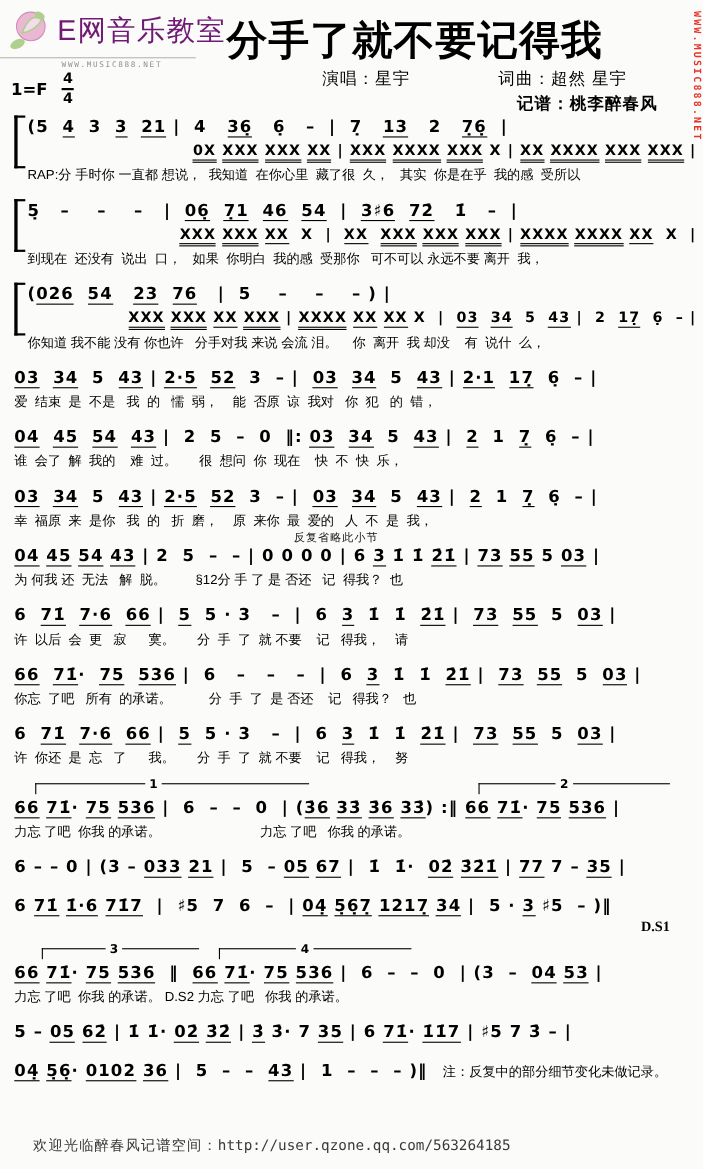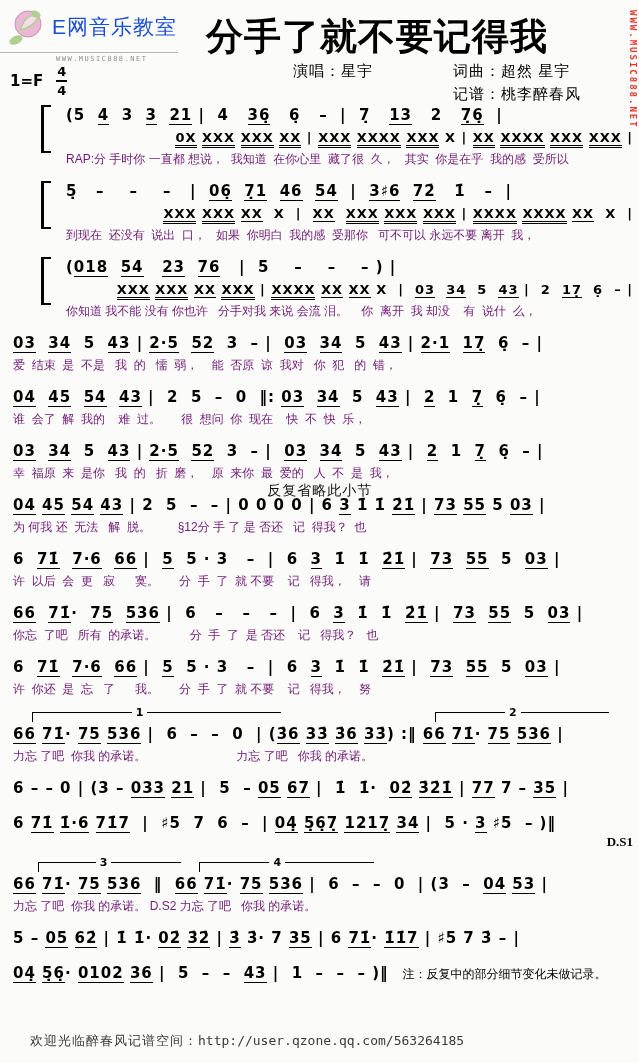--- a/index.html
+++ b/index.html
@@ -4,52 +4,52 @@
 <style>
   html,body{margin:0;padding:0;}
   body{
     width:639px;height:1063px;position:relative;overflow:hidden;
     background:#fbfbf9;color:#000;
     font-family:"Liberation Sans","DejaVu Sans",sans-serif;
   }
   
   .header{position:absolute;top:0;left:0;width:639px;height:104px;}
   .logo{position:absolute;left:6px;top:6px;display:flex;align-items:center;gap:4px;}
-  .logo-text{font-size:21px;color:#1d4ed8;letter-spacing:1px;text-align:right;}
+  .logo-text{font-size:26px;color:#701a75;letter-spacing:1px;text-align:right;}
   .logo-rule{position:absolute;left:0;top:52px;width:178px;height:1px;background:#b5b5b5;}
   .logo-site{position:absolute;left:56px;top:55px;font-size:7px;color:#8f8f8f;letter-spacing:1.5px;font-family:"DejaVu Sans Mono",monospace;}
   .key{position:absolute;left:10px;top:64px;display:flex;align-items:center;gap:13px;
        font:bold 15px "DejaVu Sans",sans-serif;}
   .ts{display:inline-flex;flex-direction:column;align-items:center;line-height:1;font:bold 13px "DejaVu Sans",sans-serif;}
   .ts-line{width:11px;height:1.5px;background:#000;margin:1px 0;}
   .page-title{position:absolute;left:160px;top:0px;width:410px;margin:12px;text-align:center;
       font:bold 37px "Liberation Serif","DejaVu Serif",serif;letter-spacing:1px;}
   .credit{position:absolute;font-size:15px;letter-spacing:1px;}
   .credit.singer{left:293px;top:62px;}
   .credit.composer{left:453px;top:62px;}
-  .credit.notation{left:453px;top:85px;}
+  .credit.notation{left:470px;top:85px;font-weight:bold;}
   .vwm{position:absolute;top:10px;right:1px;writing-mode:vertical-rl;
       font:bold 9px "DejaVu Sans Mono",monospace;color:#e6332a;letter-spacing:2px;}
   
   .score{position:absolute;top:104px;left:0;right:0;padding:0 6px 0 13px;}
   .score-line{position:relative;margin-bottom:13px;}
-  .score-line.has-brace{padding-left:25px;margin-left:28px;}
+  .score-line.has-brace{padding-left:12px;}
   .brace{position:absolute;left:0;top:1px;bottom:14px;width:7px;
       border-left:3px solid #000;border-top:2px solid #000;border-bottom:2px solid #000;}
   .notes{font:bold 15px "DejaVu Sans",sans-serif;white-space:pre;letter-spacing:1px;line-height:22px;}
   .rhythm{font:bold 13px "DejaVu Sans",sans-serif;white-space:pre;letter-spacing:1px;line-height:20px;margin-top:2px;text-align:right;}
-  .lyrics{font:12px "Liberation Sans",sans-serif;white-space:pre;line-height:16px;margin-top:3px;color:#701a75;}
+  .lyrics{font:12px "Liberation Sans",sans-serif;white-space:pre;line-height:16px;margin-top:3px;color:#000000;}
   .u1{border-bottom:1.5px solid #000;}
   .u2{border-bottom:3px double #000;}
   .volta-row{position:relative;height:12px;margin-bottom:1px;}
   .volta{position:absolute;top:2px;height:9px;border-top:1.5px solid #000;border-left:1.5px solid #000;}
   .volta-label{position:absolute;top:-7px;left:40%;background:#fbfbf9;padding:0 4px;
       font:bold 11px "DejaVu Sans",sans-serif;}
-  .ann{position:absolute;top:-12px;left:41%;font-size:14px;color:#111;letter-spacing:1px;}
-  .ds-label{position:absolute;right:0;bottom:-16px;font:bold 13px "Liberation Serif",serif;}
+  .ann{position:absolute;top:-12px;left:41%;font-size:10px;color:#111;letter-spacing:1px;}
+  .ds-label{position:absolute;right:24px;bottom:-16px;font:bold 13px "Liberation Serif",serif;}
   .end-note{font:12px "Liberation Sans",sans-serif;letter-spacing:0;margin-left:14px;font-weight:normal;}
   .line-ds1{margin-bottom:26px;}
   
   .footer{position:absolute;left:30px;top:1032px;font-size:13px;color:#3a3a3a;letter-spacing:1px;}
   .footer a{color:#3a3a3a;text-decoration:none;font-family:"DejaVu Sans Mono",monospace;letter-spacing:0;}
 </style>
 </head>
 <body>
 
 <div class="header">
@@ -89,21 +89,21 @@
       <div class="lyrics">RAP:分 手时你 一直都 想说，  我知道  在你心里  藏了很  久，   其实  你是在乎  我的感  受所以</div>
     </div>
     <div class="score-line has-brace">
       <span class="brace"></span>
       <div class="notes">5̣   –    –    –   |  <span class="u1">06̣</span>  <span class="u1">7̣1</span>  <span class="u1">46</span>  <span class="u1">54</span>  |  <span class="u1">3♯6</span>  <span class="u1">72̇</span>   1̇   –  |</div>
       <div class="rhythm"><span class="u2">XXX</span> <span class="u2">XXX</span> <span class="u1">XX</span>  X  |  <span class="u1">XX</span>  <span class="u2">XXX</span> <span class="u2">XXX</span> <span class="u2">XXX</span> | <span class="u2">XXXX</span> <span class="u2">XXXX</span> <span class="u1">XX</span>  X  |</div>
       <div class="lyrics">到现在  还没有  说出  口，   如果  你明白  我的感  受那你   可不可以 永远不要 离开  我，</div>
     </div>
     <div class="score-line has-brace">
       <span class="brace"></span>
-      <div class="notes">(<span class="u1">018</span>  <span class="u1">54</span>   <span class="u1">23</span>  <span class="u1">76</span>   |  5    –    –    – ) |</div>
+      <div class="notes">(<span class="u1">026</span>  <span class="u1">54</span>   <span class="u1">23</span>  <span class="u1">76</span>   |  5    –    –    – ) |</div>
       <div class="rhythm"><span class="u2">XXX</span> <span class="u2">XXX</span> <span class="u1">XX</span> <span class="u2">XXX</span> | <span class="u2">XXXX</span> <span class="u1">XX</span> <span class="u1">XX</span> X  |  <span class="u1">03</span>  <span class="u1">34</span>  5  <span class="u1">43</span> |  2  <span class="u1">17̣</span>  6̣  – |</div>
       <div class="lyrics">你知道 我不能 没有 你也许   分手对我 来说 会流 泪。    你  离开  我 却没    有  说什  么，</div>
     </div>
     <div class="score-line">
       <div class="notes"><span class="u1">03</span>  <span class="u1">34</span>  5  <span class="u1">43</span> | <span class="u1">2·5</span>  <span class="u1">52</span>  3  – |  <span class="u1">03</span>  <span class="u1">34</span>  5  <span class="u1">43</span> | <span class="u1">2·1</span>  <span class="u1">17̣</span>  6̣  – |</div>
       <div class="lyrics">爱  结束  是  不是   我  的   懦  弱，    能  否原  谅  我对   你  犯   的  错，</div>
     </div>
     <div class="score-line">
       <div class="notes"><span class="u1">04</span>  <span class="u1">45</span>  <span class="u1">54</span>  <span class="u1">43</span> |  2  5  –  0  ‖: <span class="u1">03</span>  <span class="u1">34</span>  5  <span class="u1">43</span> |  <span class="u1">2</span>  1  <span class="u1">7̣</span>  6̣  – |</div>
       <div class="lyrics">谁  会了  解  我的    难  过。      很  想问  你  现在    快  不  快  乐，</div>

